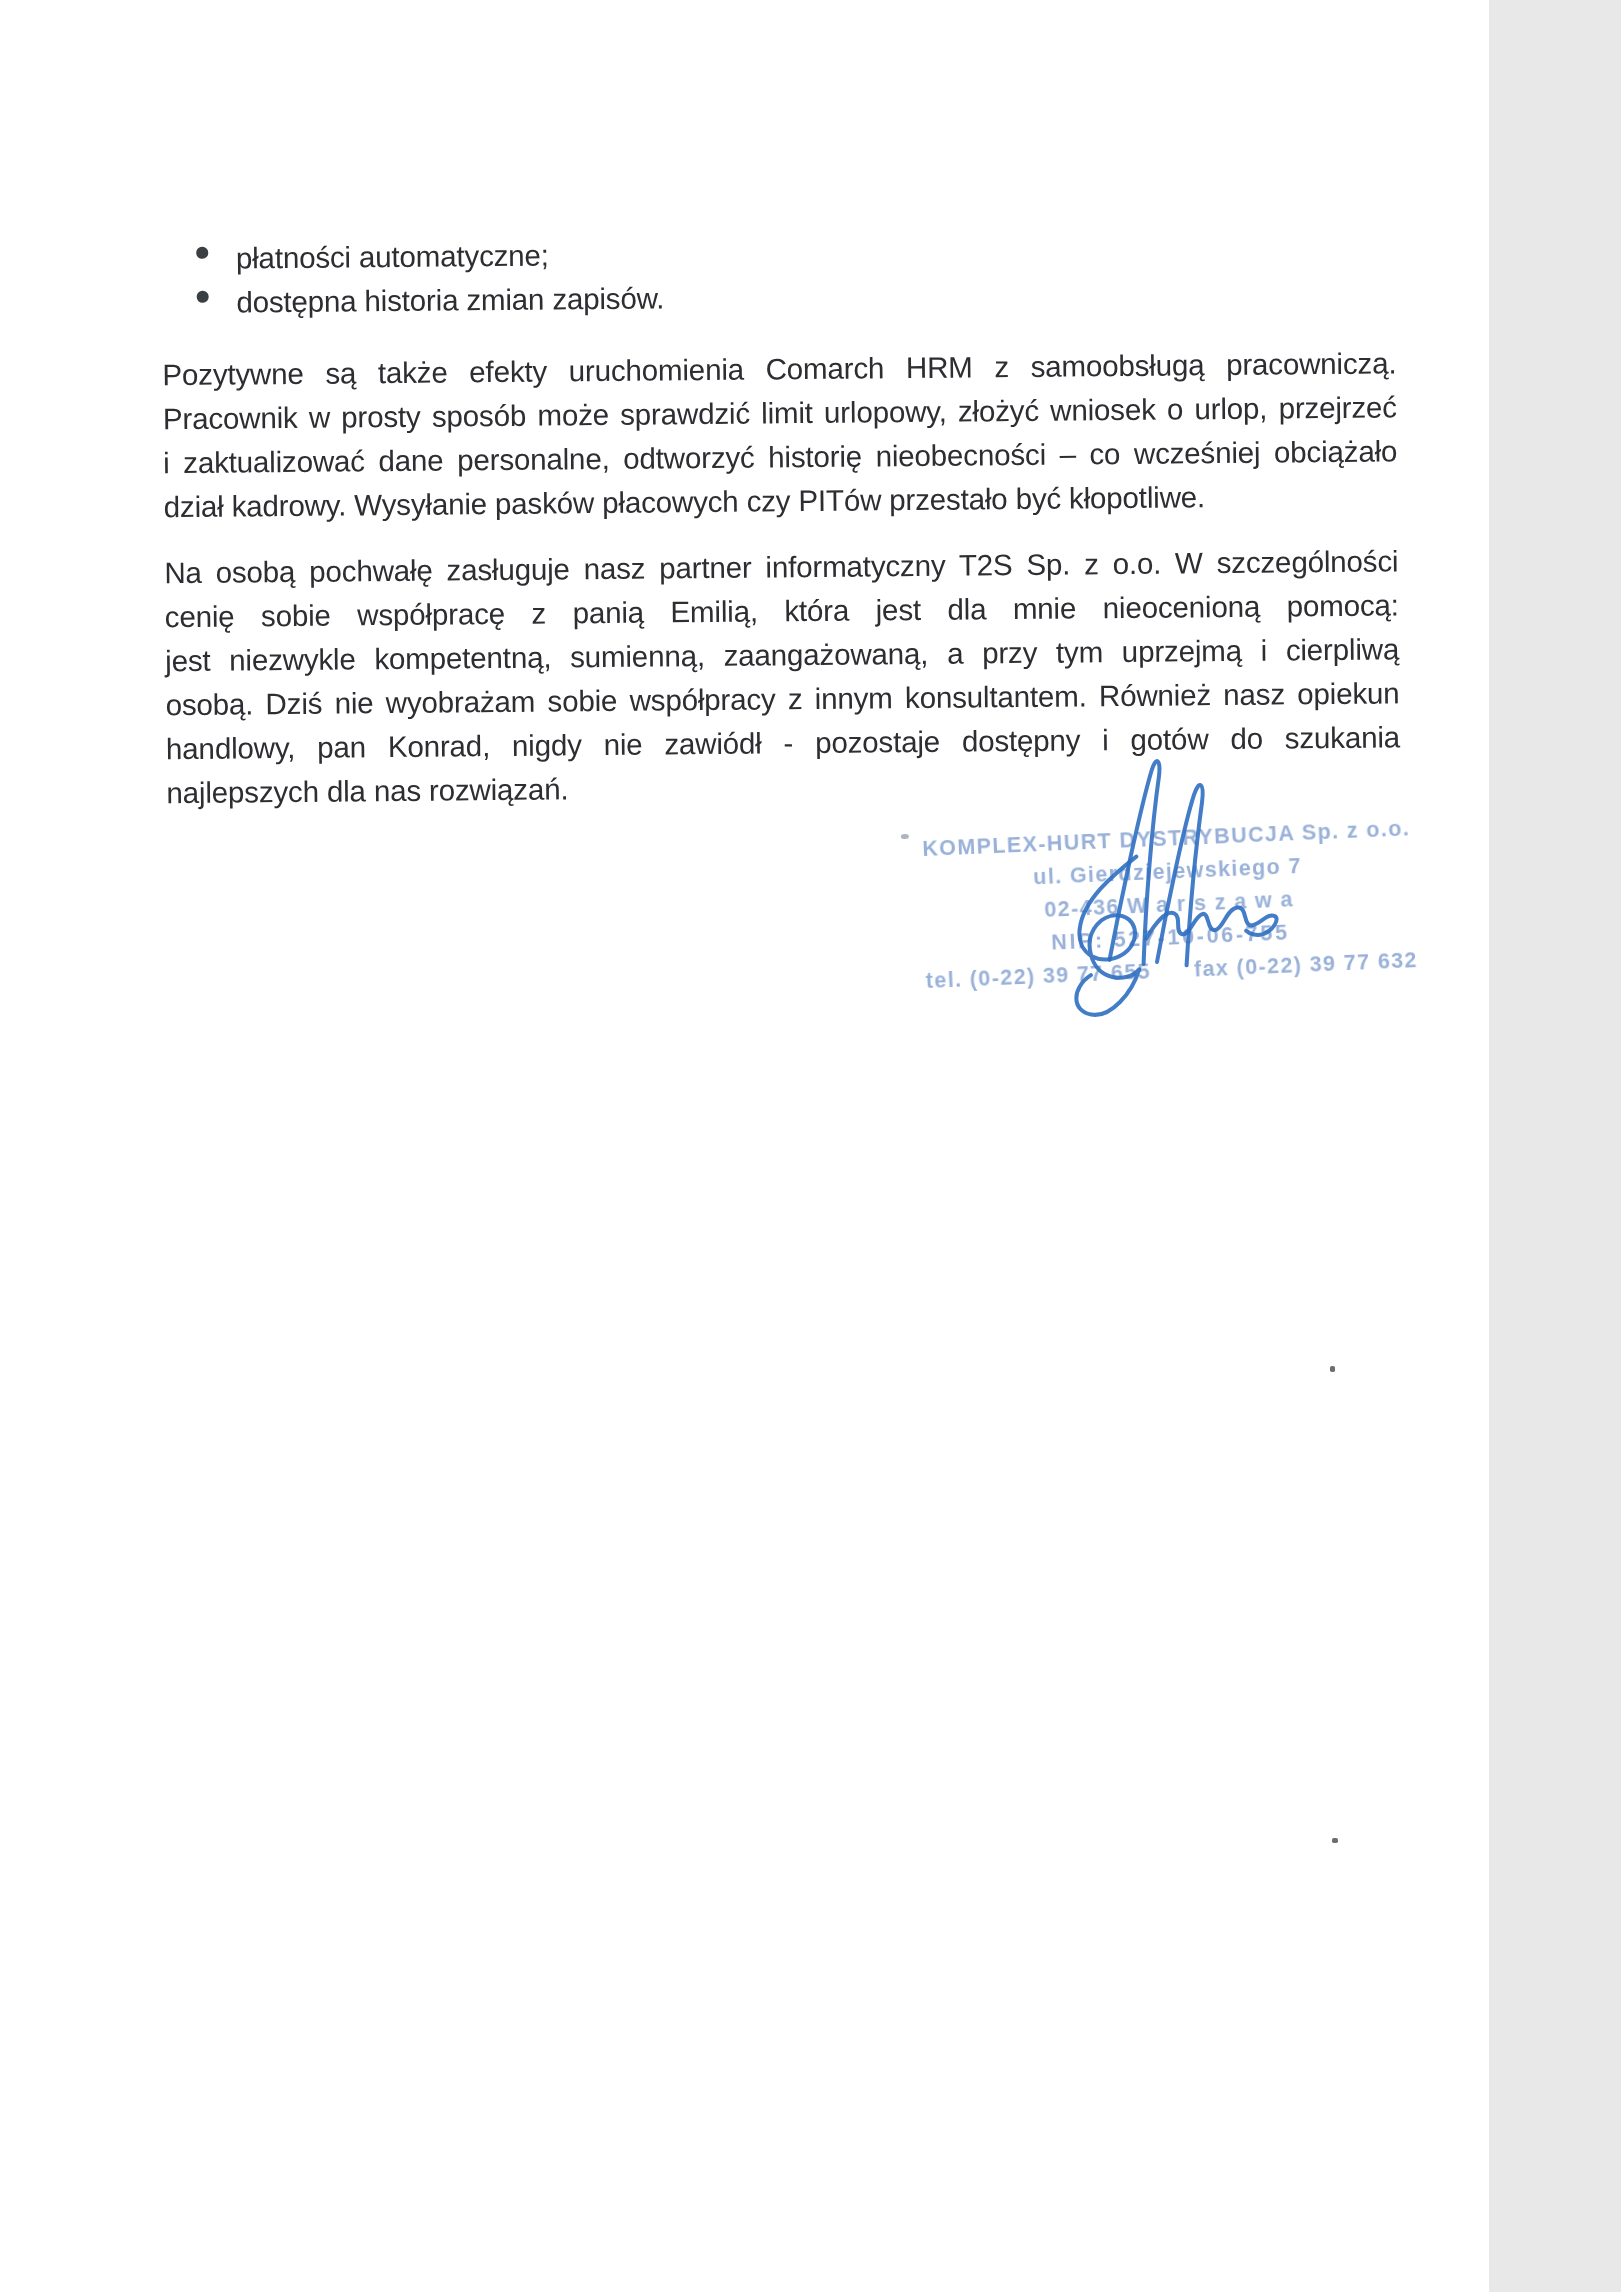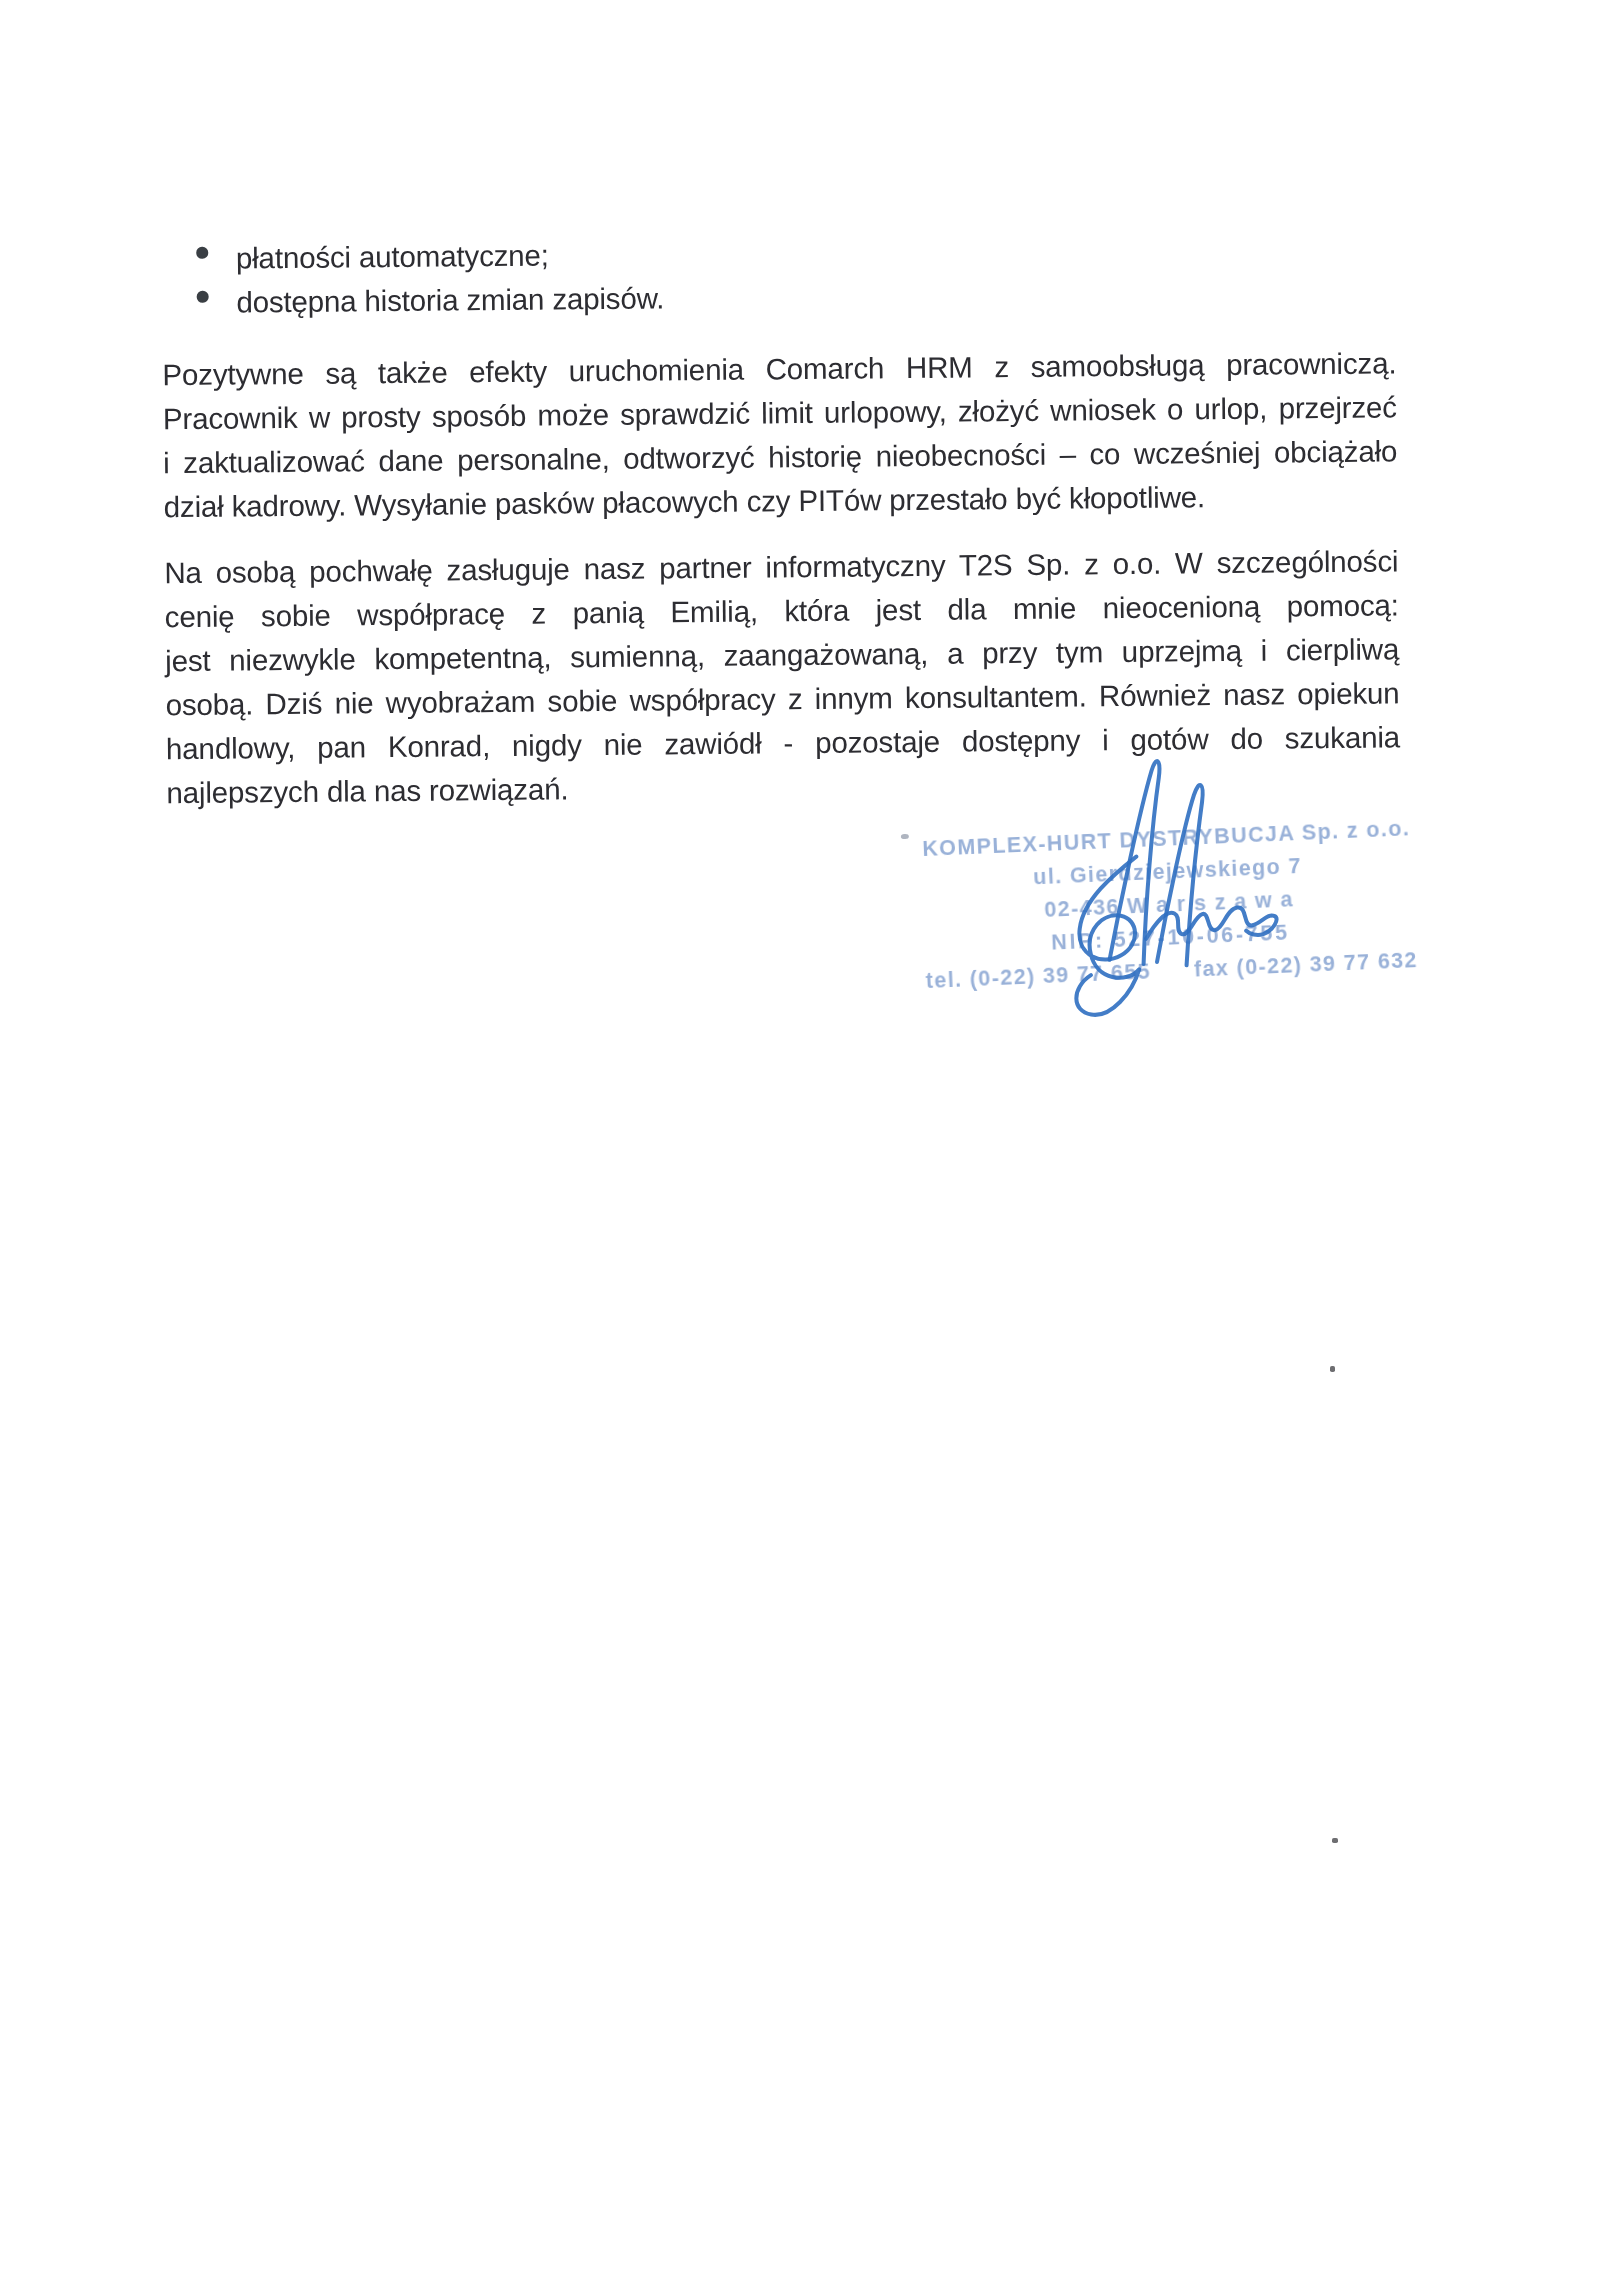--- a/index.html
+++ b/index.html
@@ -2,21 +2,21 @@
 <html style="font-size:14.3px"><head>
 <meta charset="utf-8">
 <style>
   html, body {
     margin: 0;
     padding: 0;
     background: #e8e8e8;
   }
   .page {
     position: relative;
-    width: 1621px;
+    width: 1489px;
     height: 2293px;
     background: #ffffff;
     overflow: hidden;
     font-family: "Liberation Sans", "DejaVu Sans", sans-serif;
     color: #2d2d32;
   }
   
   .scan-content {
     position: absolute;
     inset: 0;

